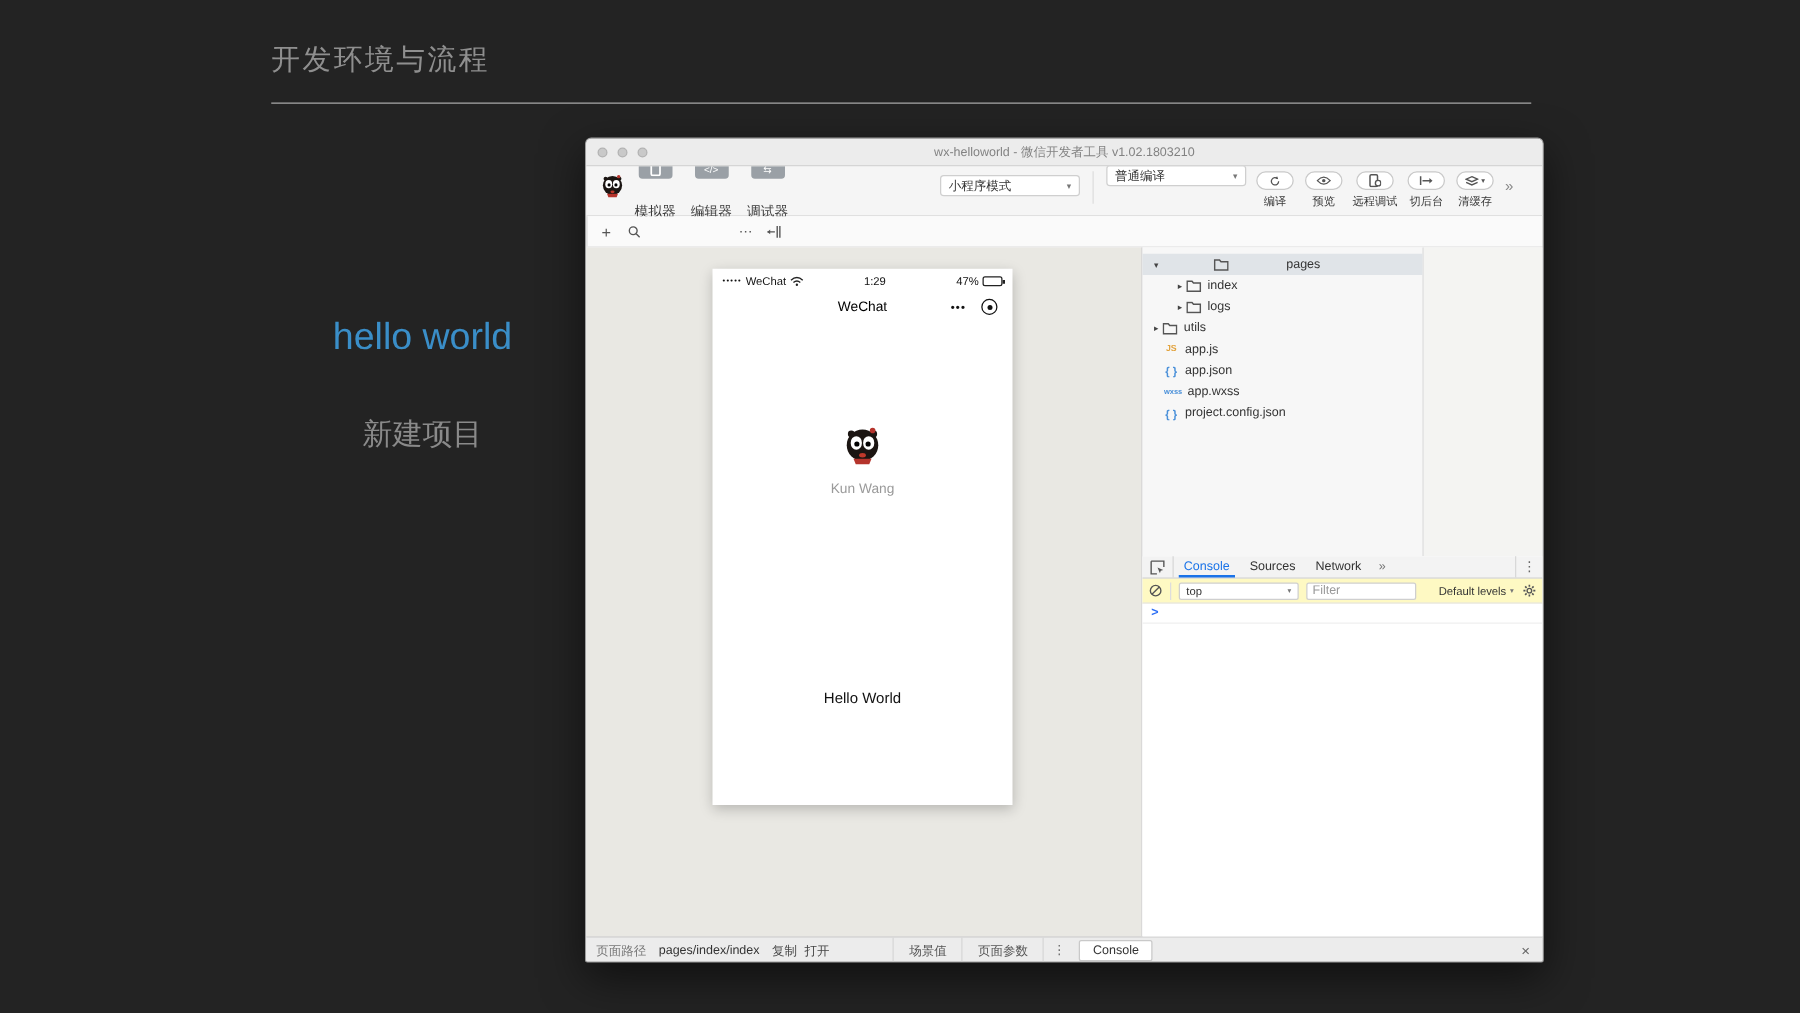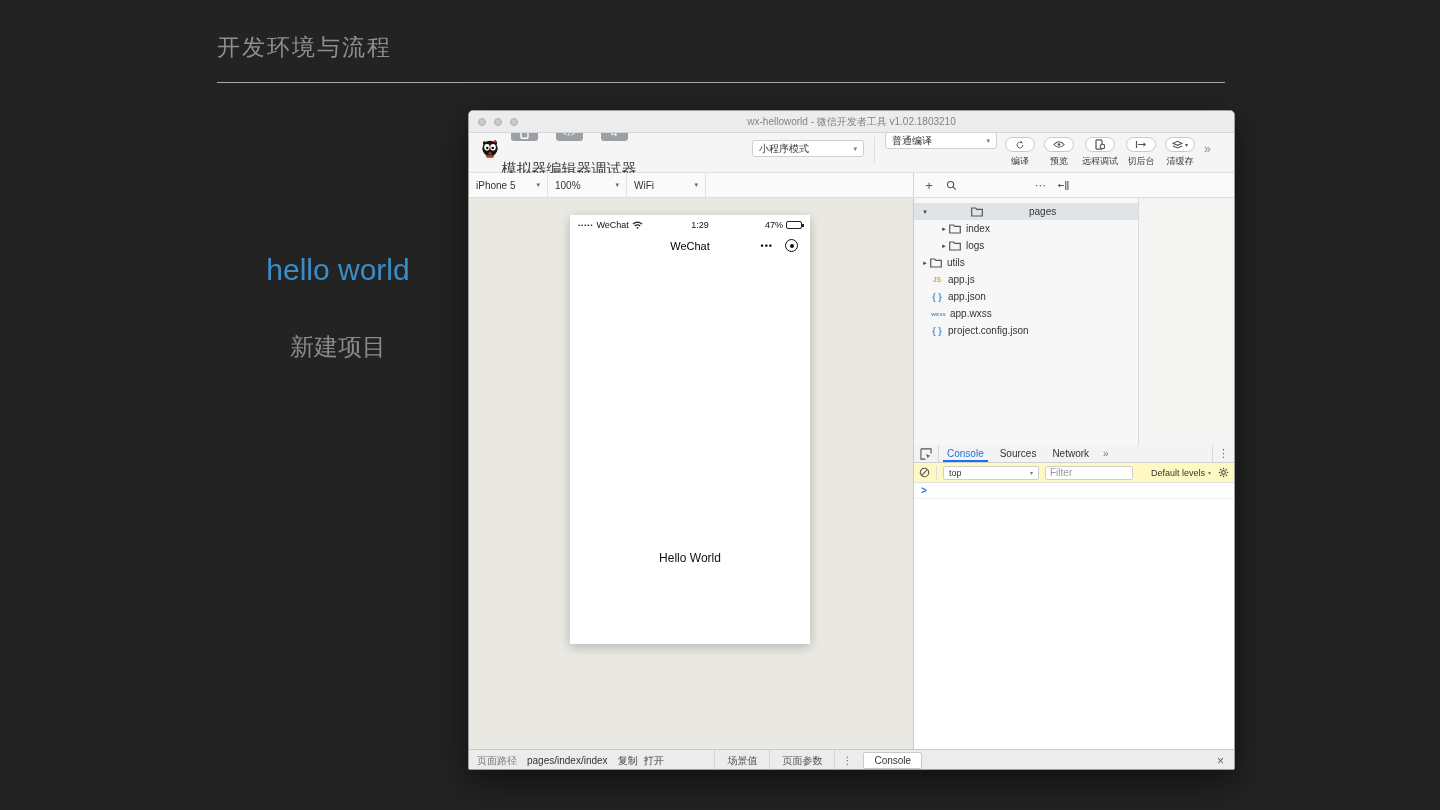--- a/index.html
+++ b/index.html
@@ -23,21 +23,21 @@
   .lights { position:absolute; left:9px; top:7px; display:flex; gap:8px; }
   .light { width:8px; height:8px; border-radius:50%; background:#c9c9c9; border:1px solid #b2b2b2; }
   .wtitle { font-size:10px; color:#828282; }
 
   
   .toolbar { height:40px; background:#f5f5f5; border-bottom:1px solid #e0e0e0; display:flex; align-items:center; padding:0 8px; }
   .avatar-sm { width:22px; height:22px; margin:0 8px 8px 2px; }
   .tgl { display:flex; flex-direction:column; align-items:center; width:30px; margin-right:15px; cursor:default; }
   .tgl .box { width:27px; height:15px; background:#9aa0a6; border-radius:3px; color:#fff; font-size:8px;
               display:flex; align-items:center; justify-content:center; }
-  .tgl .lbl { font-size:15px; color:#3a3a3a; margin-top:19px; white-space:nowrap; }
+  .tgl .lbl { font-size:11px; color:#3a3a3a; margin-top:19px; white-space:nowrap; }
   .select { height:17px; background:#fff; border:1px solid #cfcfcf; border-radius:3px; display:flex;
             align-items:center; padding:0 6px; font-size:10px; color:#333; }
   .select .caret { margin-left:auto; font-size:7px; color:#777; }
   .sel-mode { width:112px; margin-left:108px; margin-bottom:8px; }
   .vdiv { width:1px; height:26px; background:#ddd; margin:0 10px 6px 10px; }
   .sel-compile { width:112px; margin-bottom:24px; }
   .act { display:flex; flex-direction:column; align-items:center; margin-left:7px; min-width:32px; }
   .act .pill { height:15px; min-width:30px; padding:0 5px; border:1px solid #c9c9c9; border-radius:8px;
                background:#fff; display:flex; align-items:center; justify-content:center; gap:2px; }
   .act .lbl { font-size:9px; color:#3a3a3a; margin-top:3px; white-space:nowrap; }
@@ -240,34 +240,20 @@
             <path d="M1 6 L6 8.2 L11 6" class="st"></path>
           </svg>
         <span class="mini-caret">▾</span>
       </span>
       <span class="lbl">清缓存</span>
     </div>
     <span class="chev2">»</span>
   </div>
 
   <div class="strip">
-    <div class="strip-left">
-      <div class="dcell">
-        <span>iPhone 5</span>
-        <span class="caret">▾</span>
-      </div>
-      <div class="dcell">
-        <span>100%</span>
-        <span class="caret">▾</span>
-      </div>
-      <div class="dcell">
-        <span>WiFi</span>
-        <span class="caret">▾</span>
-      </div>
-    </div>
     <div class="strip-right">
       <span class="xtool plus">+</span>
       <span class="xtool">
         <svg width="11" height="11" viewBox="0 0 12 12">
             <circle cx="5" cy="5" r="3.4" class="st"></circle>
             <line x1="7.6" y1="7.6" x2="10.6" y2="10.6" class="st"></line>
           </svg>
       </span>
       <span class="xtool more">⋯</span>
       <span class="xtool">
@@ -300,20 +286,35 @@
           </span>
         </div>
         <div class="pnav">
           <span class="ttl">WeChat</span>
           <span class="caps">
             <span class="dots3">•••</span>
             <span class="ring">
                 <i></i>
               </span>
           </span>
+        </div>
+        <div class="pavatar">
+          <svg viewBox="0 0 40 40">
+            <circle cx="20" cy="19" r="14" fill="#1b1512"></circle>
+            <circle cx="10" cy="9" r="3" fill="#1b1512"></circle>
+              <circle cx="30" cy="9" r="3" fill="#1b1512"></circle>
+            <circle cx="29" cy="6" r="2.5" fill="#b5342c"></circle>
+            <ellipse cx="14.5" cy="17" rx="5" ry="6" fill="#fff"></ellipse>
+              <ellipse cx="25.5" cy="17" rx="5" ry="6" fill="#fff"></ellipse>
+            <circle cx="15" cy="18" r="2.3" fill="#000"></circle>
+              <circle cx="25" cy="18" r="2.3" fill="#000"></circle>
+            <ellipse cx="20" cy="28" rx="3" ry="2" fill="#c0392b"></ellipse>
+            <path d="M12 31 L28 31 L26 36 L14 36 Z" fill="#b5342c"></path>
+          </svg>
+          <span class="pname">Kun Wang</span>
         </div>
         <div class="phello">Hello World</div>
       </div>
     </div>
 
     <div class="rpanel">
 
       <div class="explorer">
         <div class="tree">
           <div class="trow sel d0">

